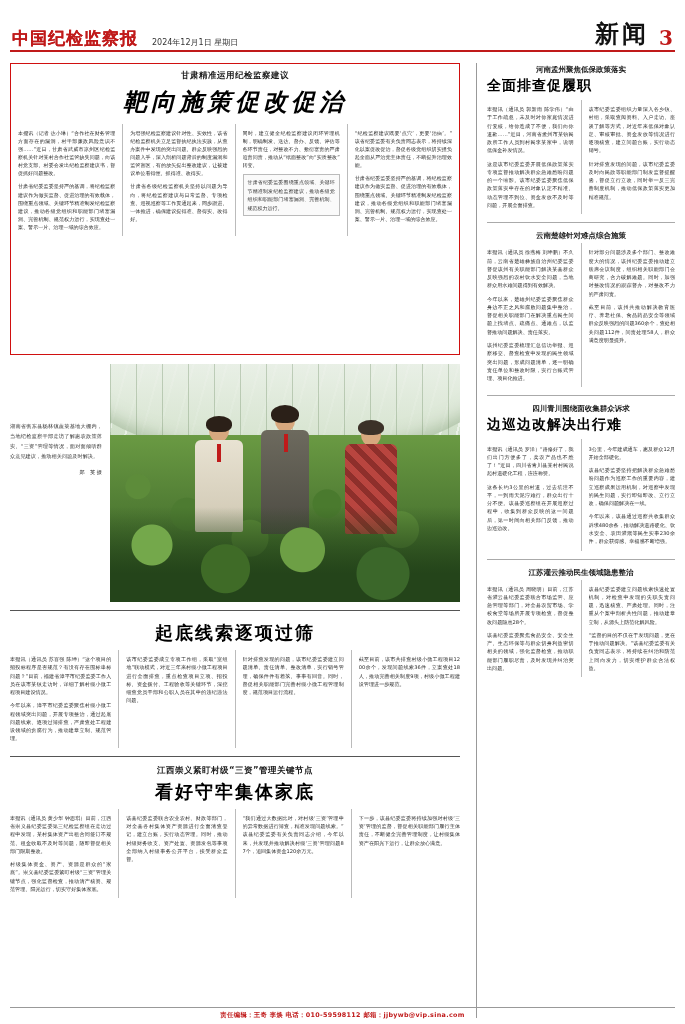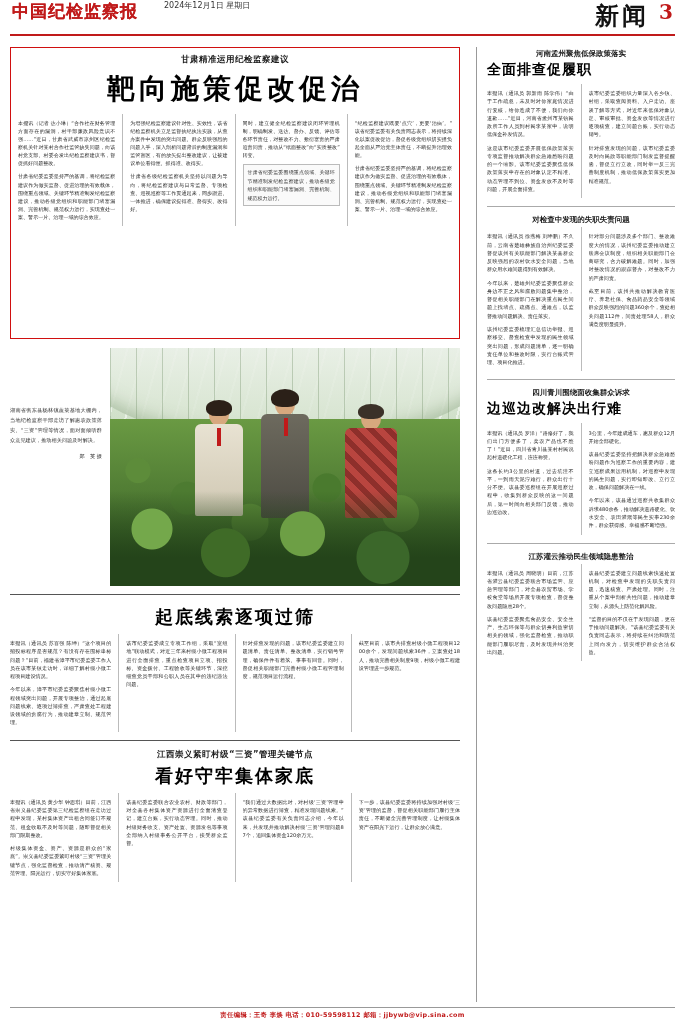--- a/index.html
+++ b/index.html
@@ -19,36 +19,36 @@
     position: relative;
     width: 685px;
     height: 1024px;
     box-sizing: border-box;
     padding: 0 10px;
   }
 
   
   .masthead {
     display: flex;
-    align-items: flex-start;
+    align-items: flex-end;
     height: 34px;
     border-bottom: 2px solid #c01a1a;
-    padding: 0 2px 0 2px;
+    padding: 16px 2px 0 2px;
   }
   .masthead-logo {
     color: #c01a1a;
     font-family: "DejaVu Serif", "Liberation Serif", serif;
     font-weight: bold;
     font-size: 17px;
     letter-spacing: 1px;
     white-space: nowrap;
     text-shadow: 0 0 0.4px #c01a1a;
   }
   .masthead-date {
-    margin-left: 26px;
+    margin-left: 14px;
     font-size: 8px;
     color: #333;
     padding-bottom: 2px;
     white-space: nowrap;
   }
   .masthead-spacer { flex: 1; }
   .masthead-section {
     font-family: "DejaVu Serif", "Liberation Serif", serif;
     font-weight: bold;
     font-size: 24px;
@@ -89,24 +89,25 @@
     font-size: 8.5px;
     font-weight: bold;
     color: #1a1a1a;
     letter-spacing: 0.5px;
     margin-bottom: 3px;
   }
   .headline-xl {
     text-align: center;
     font-family: "DejaVu Serif", "Liberation Serif", serif;
     font-weight: bold;
-    font-size: 28px;
+    font-size: 24px;
     letter-spacing: 4px;
     margin: 4px 0 6px 0;
     color: #000;
+    font-style: italic;
   }
   .headline-l {
     text-align: center;
     font-family: "DejaVu Serif", "Liberation Serif", serif;
     font-weight: bold;
     font-size: 18px;
     letter-spacing: 2px;
     margin: 2px 0 5px 0;
     color: #000;
   }
@@ -404,21 +405,21 @@
           <div class="col">
             <p>该市纪委监委组织力量深入各乡镇、村组，采取查阅资料、入户走访、座谈了解等方式，对近年来低保对象认定、审核审批、资金发放等情况进行逐项核查，建立问题台账，实行动态销号。</p>
             <p>针对排查发现的问题，该市纪委监委及时向民政等职能部门制发监督提醒函，督促立行立改，同时举一反三完善制度机制，推动低保政策落实更加精准规范。</p>
           </div>
         </div>
       </div>
 
       <hr class="right-sep">
 
       <div class="article">
-        <div class="kicker-s">对检查中发现的失职失责问题</div>
+        <div class="kicker-s">云南楚雄针对难点综合施策</div>
         <div class="cols">
           <div class="col">
             <p>本报讯（通讯员 徐燕梅 刘坤鹏）不久前，云南省楚雄彝族自治州纪委监委督促该州有关职能部门解决某县群众反映强烈的农村饮水安全问题，当地群众用水难问题得到有效解决。</p>
             <p>今年以来，楚雄州纪委监委聚焦群众身边不正之风和腐败问题集中整治，督促相关职能部门在解决重点民生问题上找堵点、疏痛点、通难点，以监督推动问题解决、责任落实。</p>
             <p>该州纪委监委梳理汇总信访举报、巡察移交、督查检查中发现的民生领域突出问题，形成问题清单，逐一明确责任单位和整改时限，实行台账式管理、项目化推进。</p>
           </div>
           <div class="col-sep"></div>
           <div class="col">
             <p>针对部分问题涉及多个部门、整改难度大的情况，该州纪委监委推动建立联席会议制度，组织相关职能部门会商研究，合力破解难题。同时，加强对整改情况的跟踪督办，对整改不力的严肃问责。</p>
             <p>截至目前，该州共推动解决教育医疗、养老社保、食品药品安全等领域群众反映强烈的问题360余个，查处相关问题112件，问责处理58人，群众满意度明显提升。</p>

